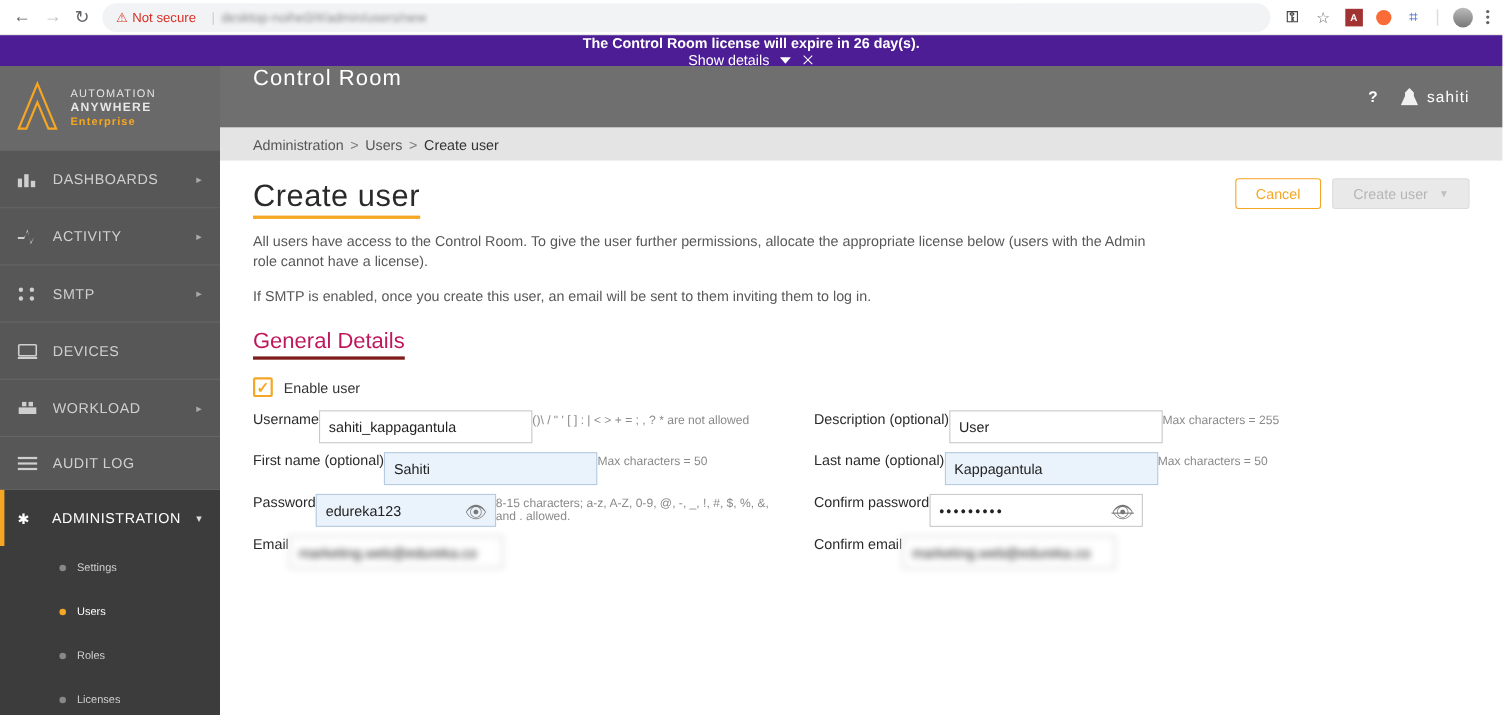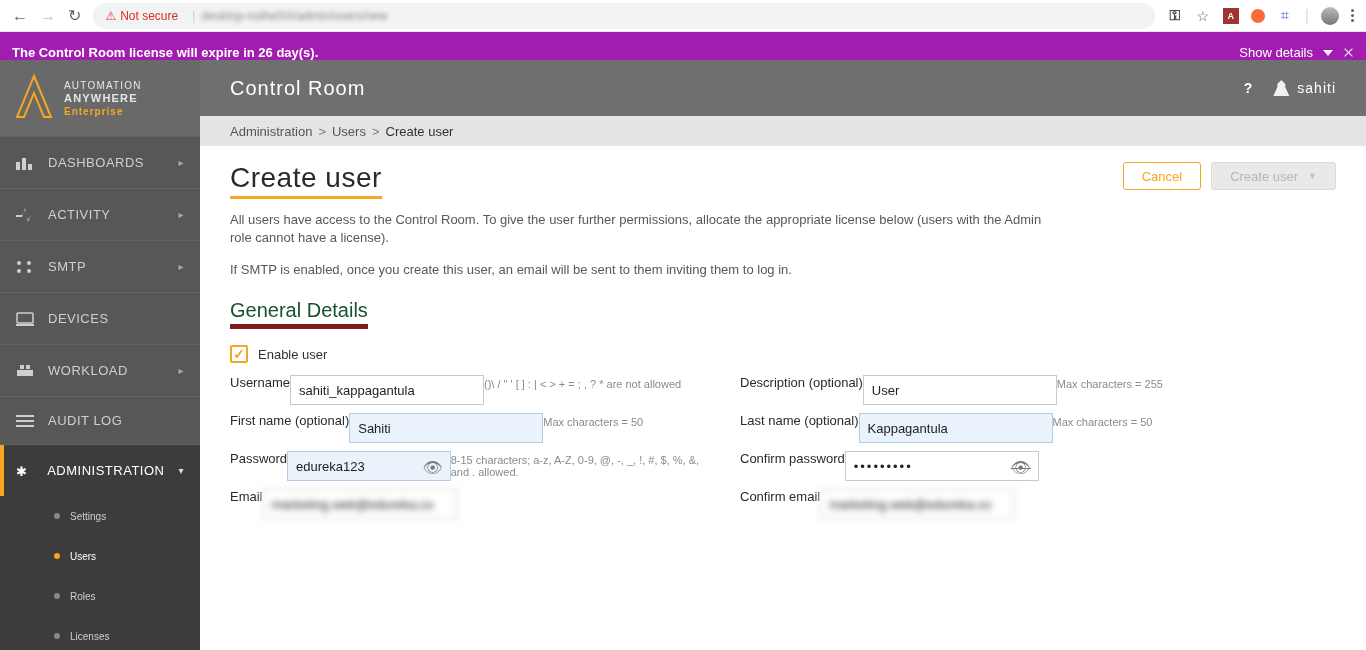--- a/index.html
+++ b/index.html
@@ -12,21 +12,21 @@
     .omnibox { flex:1; margin:0 12px; height:26px; background:#f1f3f4; border-radius:13px; display:flex; align-items:center; padding:0 12px; color:#5f6368; font-size:12px; }
     .omnibox .warn { color:#d93025; display:flex; align-items:center; gap:4px; margin-right:8px; }
     .omnibox .url { color:#8b8b8b; filter:blur(2px); }
     .ext-icons { display:flex; gap:12px; align-items:center; margin-right:6px; color:#5f6368; }
     .avatar-sm { width:18px; height:18px; border-radius:50%; background:linear-gradient(#bbb,#777); }
     .ext-ico { width:16px; height:16px; display:inline-flex; align-items:center; justify-content:center; font-size:14px; }
     .dots-v { display:flex; flex-direction:column; gap:2px; }
     .dots-v span { width:3px; height:3px; background:#5f6368; border-radius:50%; }
 
     
-    .license-bar { height:28px; background:#a21caf; color:#fff; display:flex; align-items:flex-end; padding:0 12px; font-size:13px; font-weight:600; }
+    .license-bar { height:28px; background:#4c1d95; color:#fff; display:flex; align-items:center; padding:0 12px; font-size:13px; font-weight:600;flex-direction:column; }
     .license-bar .spacer { flex:1; }
     .license-bar .show-details { font-weight:400; display:flex; align-items:center; gap:10px; cursor:pointer; }
     .caret-down { width:0; height:0; border-left:5px solid transparent; border-right:5px solid transparent; border-top:6px solid #fff; }
     .x-thin { width:11px; height:11px; position:relative; display:inline-block; }
     .x-thin::before, .x-thin::after { content:""; position:absolute; left:5px; top:0; width:1px; height:11px; background:#fff; }
     .x-thin::before { transform:rotate(45deg);} .x-thin::after{ transform:rotate(-45deg);}
 
     
     .app-shell { position:absolute; top:60px; bottom:0; left:0; right:0; display:flex; }
 
@@ -47,42 +47,42 @@
     .sub-item { height:40px; display:flex; align-items:center; padding-left:70px; color:#cfcfcf; font-size:10px; cursor:pointer; position:relative; }
     .sub-item .dot { width:6px; height:6px; border-radius:50%; background:#888; position:absolute; left:54px; }
     .sub-item.sel .dot { background:#f5a623; }
     .sub-item.sel { color:#fff; }
 
     .nav-icon { width:18px; height:14px; display:inline-block; }
     .nav-icon svg { width:18px; height:14px; }
 
     .main { flex:1; display:flex; flex-direction:column; background:#fff; position:relative;}
 
-    .top-header { height:56px; background:#6f6f6f; color:#fff; display:flex; align-items:center; padding:0 30px; font-size:20px; letter-spacing:1px;}
+    .top-header { height:56px; background:#6f6f6f; color:#fff; display:flex; padding:0 30px; font-size:20px; letter-spacing:1px;}
     .top-header .right { margin-left:auto; display:flex; align-items:center; gap:20px; font-size:14px; }
     .top-header .uicon { width:16px; height:16px; background:#fff; clip-path: polygon(50% 0, 75% 25%, 75% 45%, 100% 100%, 0 100%, 25% 45%, 25% 25%); opacity:.9;}
     .uicon-wrap { display:flex; align-items:center; gap:8px; }
 
     .breadcrumbs { height:30px; background:#e4e4e4; color:#565656; font-size:13px; display:flex; align-items:center; padding:0 30px; gap:6px;}
     .breadcrumbs .sep { color:#7d7d7d; }
     .breadcrumbs .cur { color:#333; }
 
     .page { flex:1; overflow:auto; padding:16px 30px 30px; color:#2b2b2b; }
     .page-title-row { display:flex; align-items:flex-start; }
     .page-title { font-size:28px; font-weight:300; color:#2a2a2a; padding-bottom:2px; border-bottom:3px solid #f5a623; display:inline-block; letter-spacing:.5px; }
     .page-actions { margin-left:auto; display:flex; gap:10px; }
     .btn { height:28px; padding:0 18px; border-radius:3px; display:flex; align-items:center; font-size:13px; cursor:pointer; border:1px solid transparent; }
     .btn-cancel { border-color:#f5a623; color:#f5a623; background:#fff; }
     .btn-create { background:#e9e9e9; color:#b6b6b6; border-color:#dcdcdc; }
     .btn-create .dd { margin-left:10px; font-size:9px; color:#c0c0c0; }
 
     .intro { margin-top:12px; font-size:13px; color:#585858; max-width:820px; line-height:18px;}
     .intro p { margin-bottom:14px; }
 
-    .section-h { font-size:20px; color:#14532d; font-weight:400; display:inline-block; border-bottom:5px solid #7f1d1d; padding-bottom:2px; margin-top:6px;}
+    .section-h { font-size:20px; color:#be185d; font-weight:400; display:inline-block; border-bottom:3px solid #7f1d1d; padding-bottom:2px; margin-top:6px;}
 
     .enable-row { margin:16px 0 12px; display:flex; align-items:center; gap:10px; font-size:13px; color:#333; }
     .checkbox { width:18px; height:18px; border:2px solid #f5a623; display:flex; align-items:center; justify-content:center; color:#f5a623; font-size:14px; font-weight:bold; border-radius:2px; }
 
     .form-grid { display:grid; grid-template-columns: 490px 490px; column-gap:20px; row-gap:8px; }
     .field { display:flex; }
     .field label { font-size:13px; color:#2a2a2a; margin-bottom:4px; }
     .field input { height:30px; border:1px solid #c9c9c9; padding:0 8px; font-size:13px; color:#222; background:#fff; outline:none;}
     .field.hl input { background:#eaf2fb; border-color:#b6cbe1; }
     .field .hint { font-size:11px; color:#8a8a8a; margin-top:3px; }

